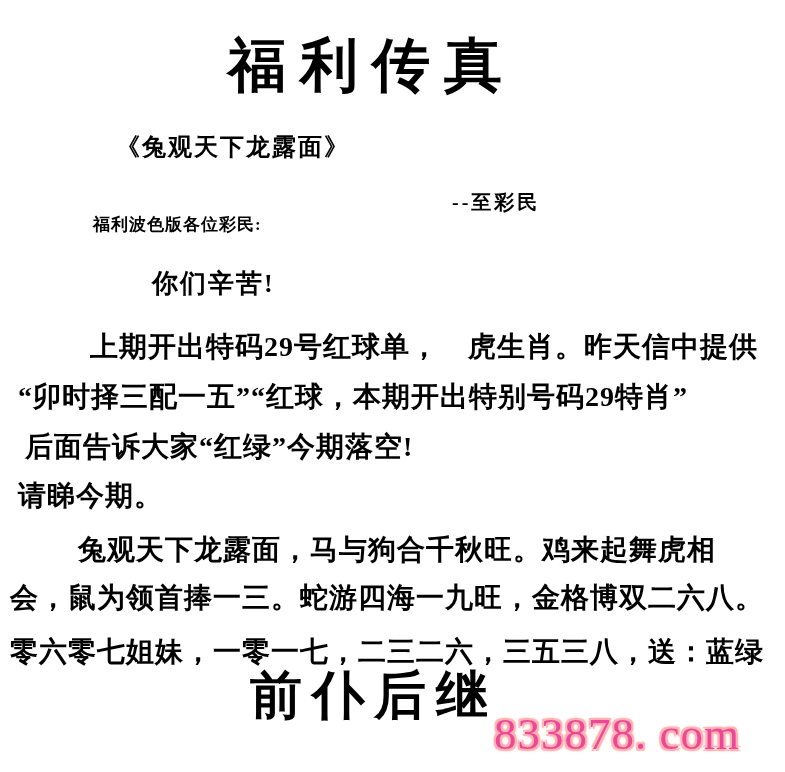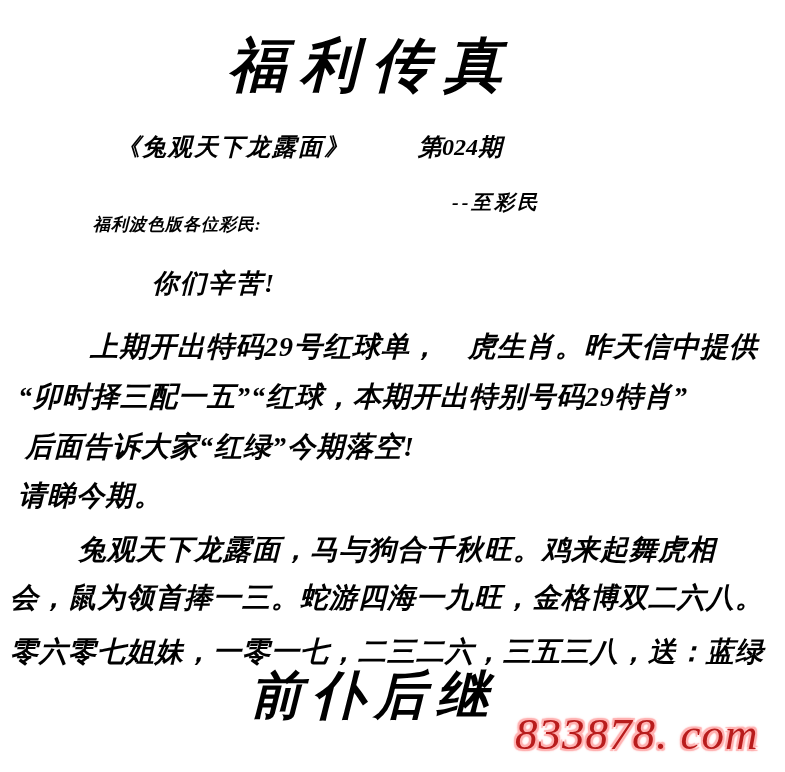--- a/index.html
+++ b/index.html
@@ -8,21 +8,20 @@
     background: #ffffff;
   }
   .fax-page {
     position: relative;
     width: 771px;
     height: 772px;
     background: #ffffff;
     overflow: hidden;
     font-family: "Liberation Serif", serif;
     color: #000000;
-    font-style: italic;
   }
   .abs { position: absolute; white-space: nowrap; }
 
   .title {
     left: 228px;
     top: 34px;
     font-size: 58px;
     font-weight: 700;
     letter-spacing: 14px;
     line-height: 1.1;
@@ -101,35 +100,34 @@
 </style>
 </head>
 <body>
 
 <div class="fax-page" style="background: rgb(255, 255, 255); color: rgb(0, 0, 0);">
 
   <div class="abs title">福利传真</div>
 
   <div class="abs source-label">《兔观天下龙露面》</div>
 
-  <div class="abs issue-number">第024期</div>
 
   <div class="abs attribution">--至彩民</div>
 
   <div class="abs salutation">福利波色版各位彩民:</div>
 
   <div class="abs greeting">你们辛苦!</div>
 
   <div>
     <div class="abs body-line bl-0">上期开出特码29号红球单，　虎生肖。昨天信中提供</div>
     <div class="abs body-line bl-1">“卯时择三配一五”“红球，本期开出特别号码29特肖”</div>
     <div class="abs body-line bl-2">后面告诉大家“红绿”今期落空!</div>
     <div class="abs body-line bl-3">请睇今期。</div>
     <div class="abs body-line bl-4">兔观天下龙露面，马与狗合千秋旺。鸡来起舞虎相</div>
     <div class="abs body-line bl-5">会，鼠为领首捧一三。蛇游四海一九旺，金格博双二六八。</div>
     <div class="abs body-line bl-6">零六零七姐妹，一零一七，二三二六，三五三八，送：蓝绿</div>
   </div>
 
   <div class="abs footer-slogan">前仆后继</div>
 
-  <div class="abs watermark" style="color: #b91c1c; margin-left: 21px;">833878. com</div>
+  <div class="abs watermark" style="color: #ec4899;">833878. com</div>
 
 </div>
 
 </body></html>

